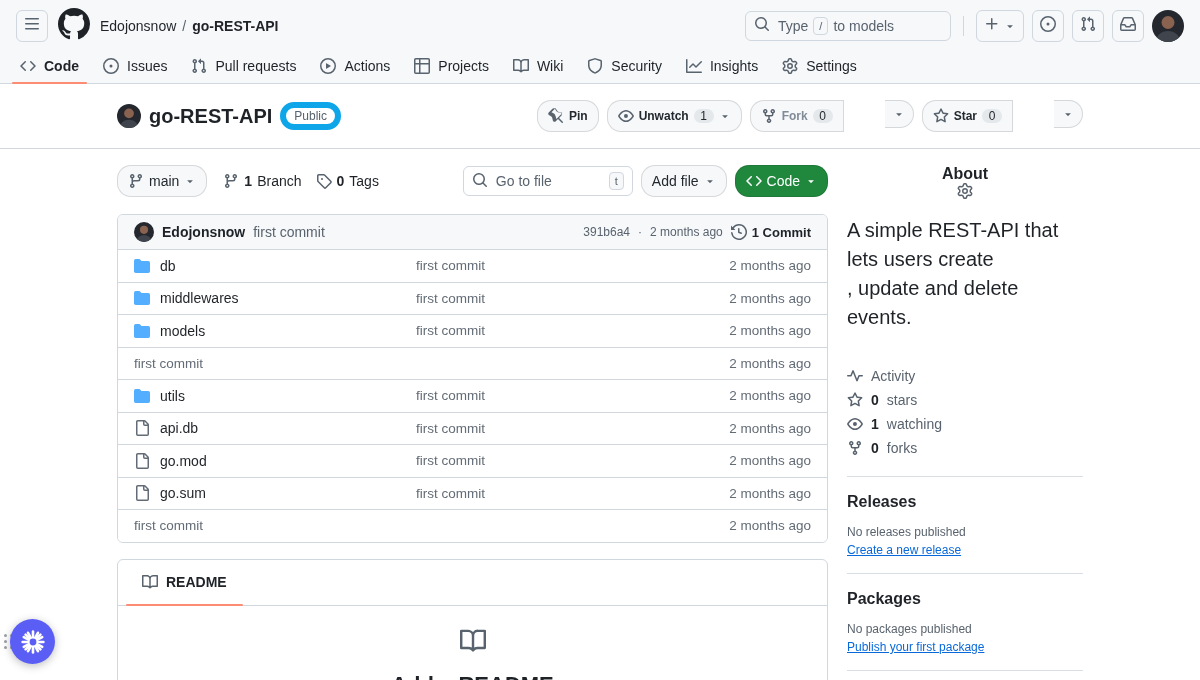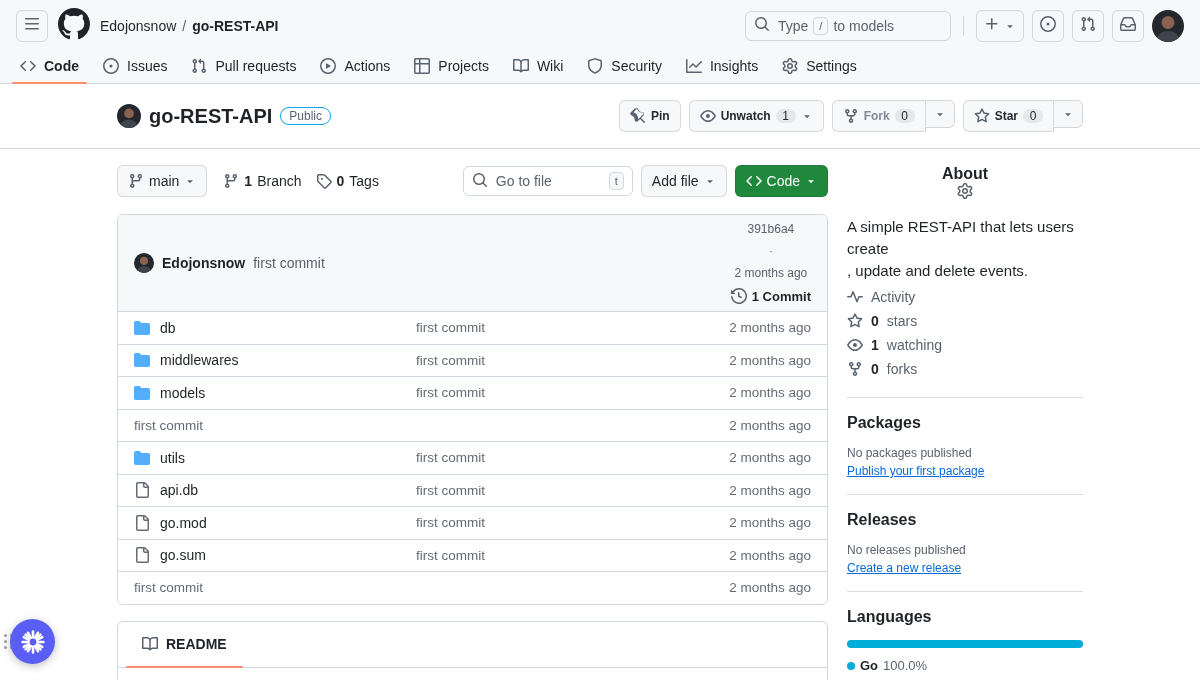--- a/index.html
+++ b/index.html
@@ -29,26 +29,26 @@
   .nav-tab { display:flex; align-items:center; gap:8px; padding:7px 8px 9px; font-size:14px; color:#1f2328; position:relative; cursor:pointer; }
   .nav-tab .ticon { color:#59636e; display:flex; }
   .nav-tab.active { font-weight:700; }
   .nav-tab.active::after { content:""; position:absolute; left:0; right:0; bottom:-1px; height:2px; background:#fd8c73; border-radius:3px; }
 
   
   .main-wrap { width:966px; margin:0 auto; }
   .repo-band { border-bottom:1px solid #d0d7de; padding:16px 0; }
   .repo-head { display:flex; align-items:center; gap:8px; }
   .repo-name { font-size:20px; font-weight:700; }
-  .label-pill { border:1px solid #0ea5e9; border-radius:2em; padding:1px 8px; font-size:12px; font-weight:500; color:#59636e; }
+  .label-pill { border:6px solid #0ea5e9; border-radius:2em; padding:1px 8px; font-size:12px; font-weight:500; color:#59636e; }
   .head-actions { margin-left:auto; display:flex; gap:8px; align-items:center; }
-  .btn { display:inline-flex; align-items:center; gap:5px; height:28px; padding:15px 10px; font-size:12px; font-weight:600; color:#24292f; background:#f6f8fa; border:1px solid rgba(31,35,40,0.15); border-radius:6px; cursor:pointer; white-space:nowrap; }
+  .btn { display:inline-flex; align-items:center; gap:5px; height:28px; padding:15px 10px; font-size:12px; font-weight:600; color:#24292f; background:#f6f8fa; border:1px solid rgba(31,35,40,0.15); border-radius:14px; cursor:pointer; white-space:nowrap; }
   .btn .bicon { color:#59636e; display:flex; }
   .counter { background:rgba(175,184,193,0.25); border-radius:2em; padding:0 6px; min-width:20px; text-align:center; font-size:12px; font-weight:500; }
-  .btn-group { display:flex; }
+  .btn-group { display:flex;gap:41px; }
   .btn-group .btn.left { border-top-right-radius:0; border-bottom-right-radius:0; }
   .btn-group .btn.right { border-left:0; border-top-left-radius:0; border-bottom-left-radius:0; padding:0 8px; }
   .muted-label { color:#818b98; }
 
   .content { display:flex; gap:19px; padding-top:16px; }
   .col-main { width:711px; flex:none; }
   .col-side { width:236px; flex:none; }
 
   
   .toolbar { display:flex; align-items:center; gap:8px; margin-bottom:17px; }
@@ -61,21 +61,21 @@
   .goto-file { margin-left:auto; display:flex; align-items:center; gap:8px; width:170px; height:30px; border:1px solid #d0d7de; border-radius:6px; padding:0 8px; font-size:14px; color:#59636e; background:#fff; cursor:text; }
   .goto-file .kbd { margin-left:auto; }
   .code-btn { background:#1f883d; color:#fff; border-color:rgba(31,35,40,0.15); }
   .code-btn .bicon { color:#fff; }
 
   
   .file-table { border:1px solid #d0d7de; border-radius:6px; overflow:hidden; }
   .commit-row { display:flex; align-items:center; gap:8px; background:#f6f8fa; padding:7px 16px; }
   .commit-author { font-weight:700; cursor:pointer; }
   .commit-msg { color:#59636e; cursor:pointer; }
-  .commit-meta { margin-left:auto; display:flex; align-items:center; gap:8px; font-size:12px; color:#59636e;flex-direction:column; }
+  .commit-meta { margin-left:auto; display:flex; align-items:center; gap:8px; font-size:12px; color:#59636e; }
   .commit-count { display:flex; align-items:center; gap:5px; font-size:13px; font-weight:700; color:#1f2328; cursor:pointer; }
   .commit-count .bicon { color:#59636e; display:flex; }
   .file-row { display:grid; grid-template-columns:282px 1fr auto; align-items:center; padding:0 16px; height:32.5px; border-top:1px solid #d0d7de; background:#fff; cursor:pointer; }
   .fname { display:flex; align-items:center; gap:10px; }
   .ficon { display:flex; }
   .ficon.folder { color:#54aeff; }
   .ficon.file { color:#636c76; }
   .flink { color:#1f2328; }
   .fmsg, .ftime { color:#636c76; font-size:13.5px; }
   .ftime { text-align:right; }
@@ -89,21 +89,21 @@
   .readme-body { display:flex; flex-direction:column; align-items:center; padding-top:22px; gap:15px; }
   .readme-book { color:#59636e; }
   .readme-h { font-size:22px; font-weight:700; }
 
   
   .side-section { padding:16px 0; border-top:1px solid #d8dee4; }
   .side-section.first { border-top:0; padding-top:0; }
   .about-head { display:flex; justify-content:space-between; align-items:center; margin-bottom:14px;flex-direction:column; }
   .side-h { font-weight:700; font-size:16px; }
   .gear-link { color:#59636e; display:flex; cursor:pointer; }
-  .about-desc { font-size:15px; line-height:1.45; margin-bottom:4px; }
+  .about-desc { font-size:20px; line-height:1.45; margin-bottom:32px; }
   .meta-item { display:flex; align-items:center; gap:8px; padding:4px 0; color:#59636e; font-size:14px; cursor:pointer; }
   .meta-item .micon { display:flex; color:#59636e; }
   .meta-item b { color:#1f2328; font-weight:700; }
   .empty-txt { font-size:12px; color:#59636e; margin-top:14px; }
   .side-link { font-size:12px; color:#0969da; text-decoration:underline; margin-top:4px; display:inline-block; cursor:pointer; }
   .lang-bar { display:flex; height:8px; border-radius:4px; overflow:hidden; margin:14px 0 10px; }
   .lang-bar span { height:100%; }
   .lang-legend { display:flex; gap:16px; font-size:13px;align-items:center; }
   .lang-item { display:flex; align-items:center; gap:5px; cursor:pointer; }
   .lang-dot { width:8px; height:8px; border-radius:50%; }
@@ -581,29 +581,29 @@
                 <path d="M5 5.372v.878c0 .414.336.75.75.75h4.5a.75.75 0 0 0 .75-.75v-.878a2.25 2.25 0 1 1 1.5 0v.878a2.25 2.25 0 0 1-2.25 2.25h-1.5v2.128a2.251 2.251 0 1 1-1.5 0V8.5h-1.5A2.25 2.25 0 0 1 3.5 6.25v-.878a2.25 2.25 0 1 1 1.5 0ZM5 3.25a.75.75 0 1 0-1.5 0 .75.75 0 0 0 1.5 0Zm6.75.75a.75.75 0 1 0 0-1.5.75.75 0 0 0 0 1.5Zm-3 8.75a.75.75 0 1 0-1.5 0 .75.75 0 0 0 1.5 0Z"></path>
               </svg>
             </span>
             <b>0</b>
             <span>forks</span>
           </div>
         </div>
     </div>
 
     <div class="side-section">
+      <div class="side-h">Releases</div>
+      <div class="empty-txt">No releases published</div>
+      <span class="side-link">Create a new release</span>
+    </div>
+
+    <div class="side-section">
       <div class="side-h">Packages</div>
       <div class="empty-txt">No packages published</div>
       <span class="side-link">Publish your first package</span>
-    </div>
-
-    <div class="side-section">
-      <div class="side-h">Releases</div>
-      <div class="empty-txt">No releases published</div>
-      <span class="side-link">Create a new release</span>
     </div>
 
     <div class="side-section">
       <div class="side-h">Languages</div>
       <div class="lang-bar" id="lang-bar">
           <span style="width: 100%; background: rgb(0, 173, 216);"></span>
         </div>
       <div class="lang-legend" id="lang-legend">
           <span class="lang-item">
             <span class="lang-dot" style="background:#00ADD8"></span>

